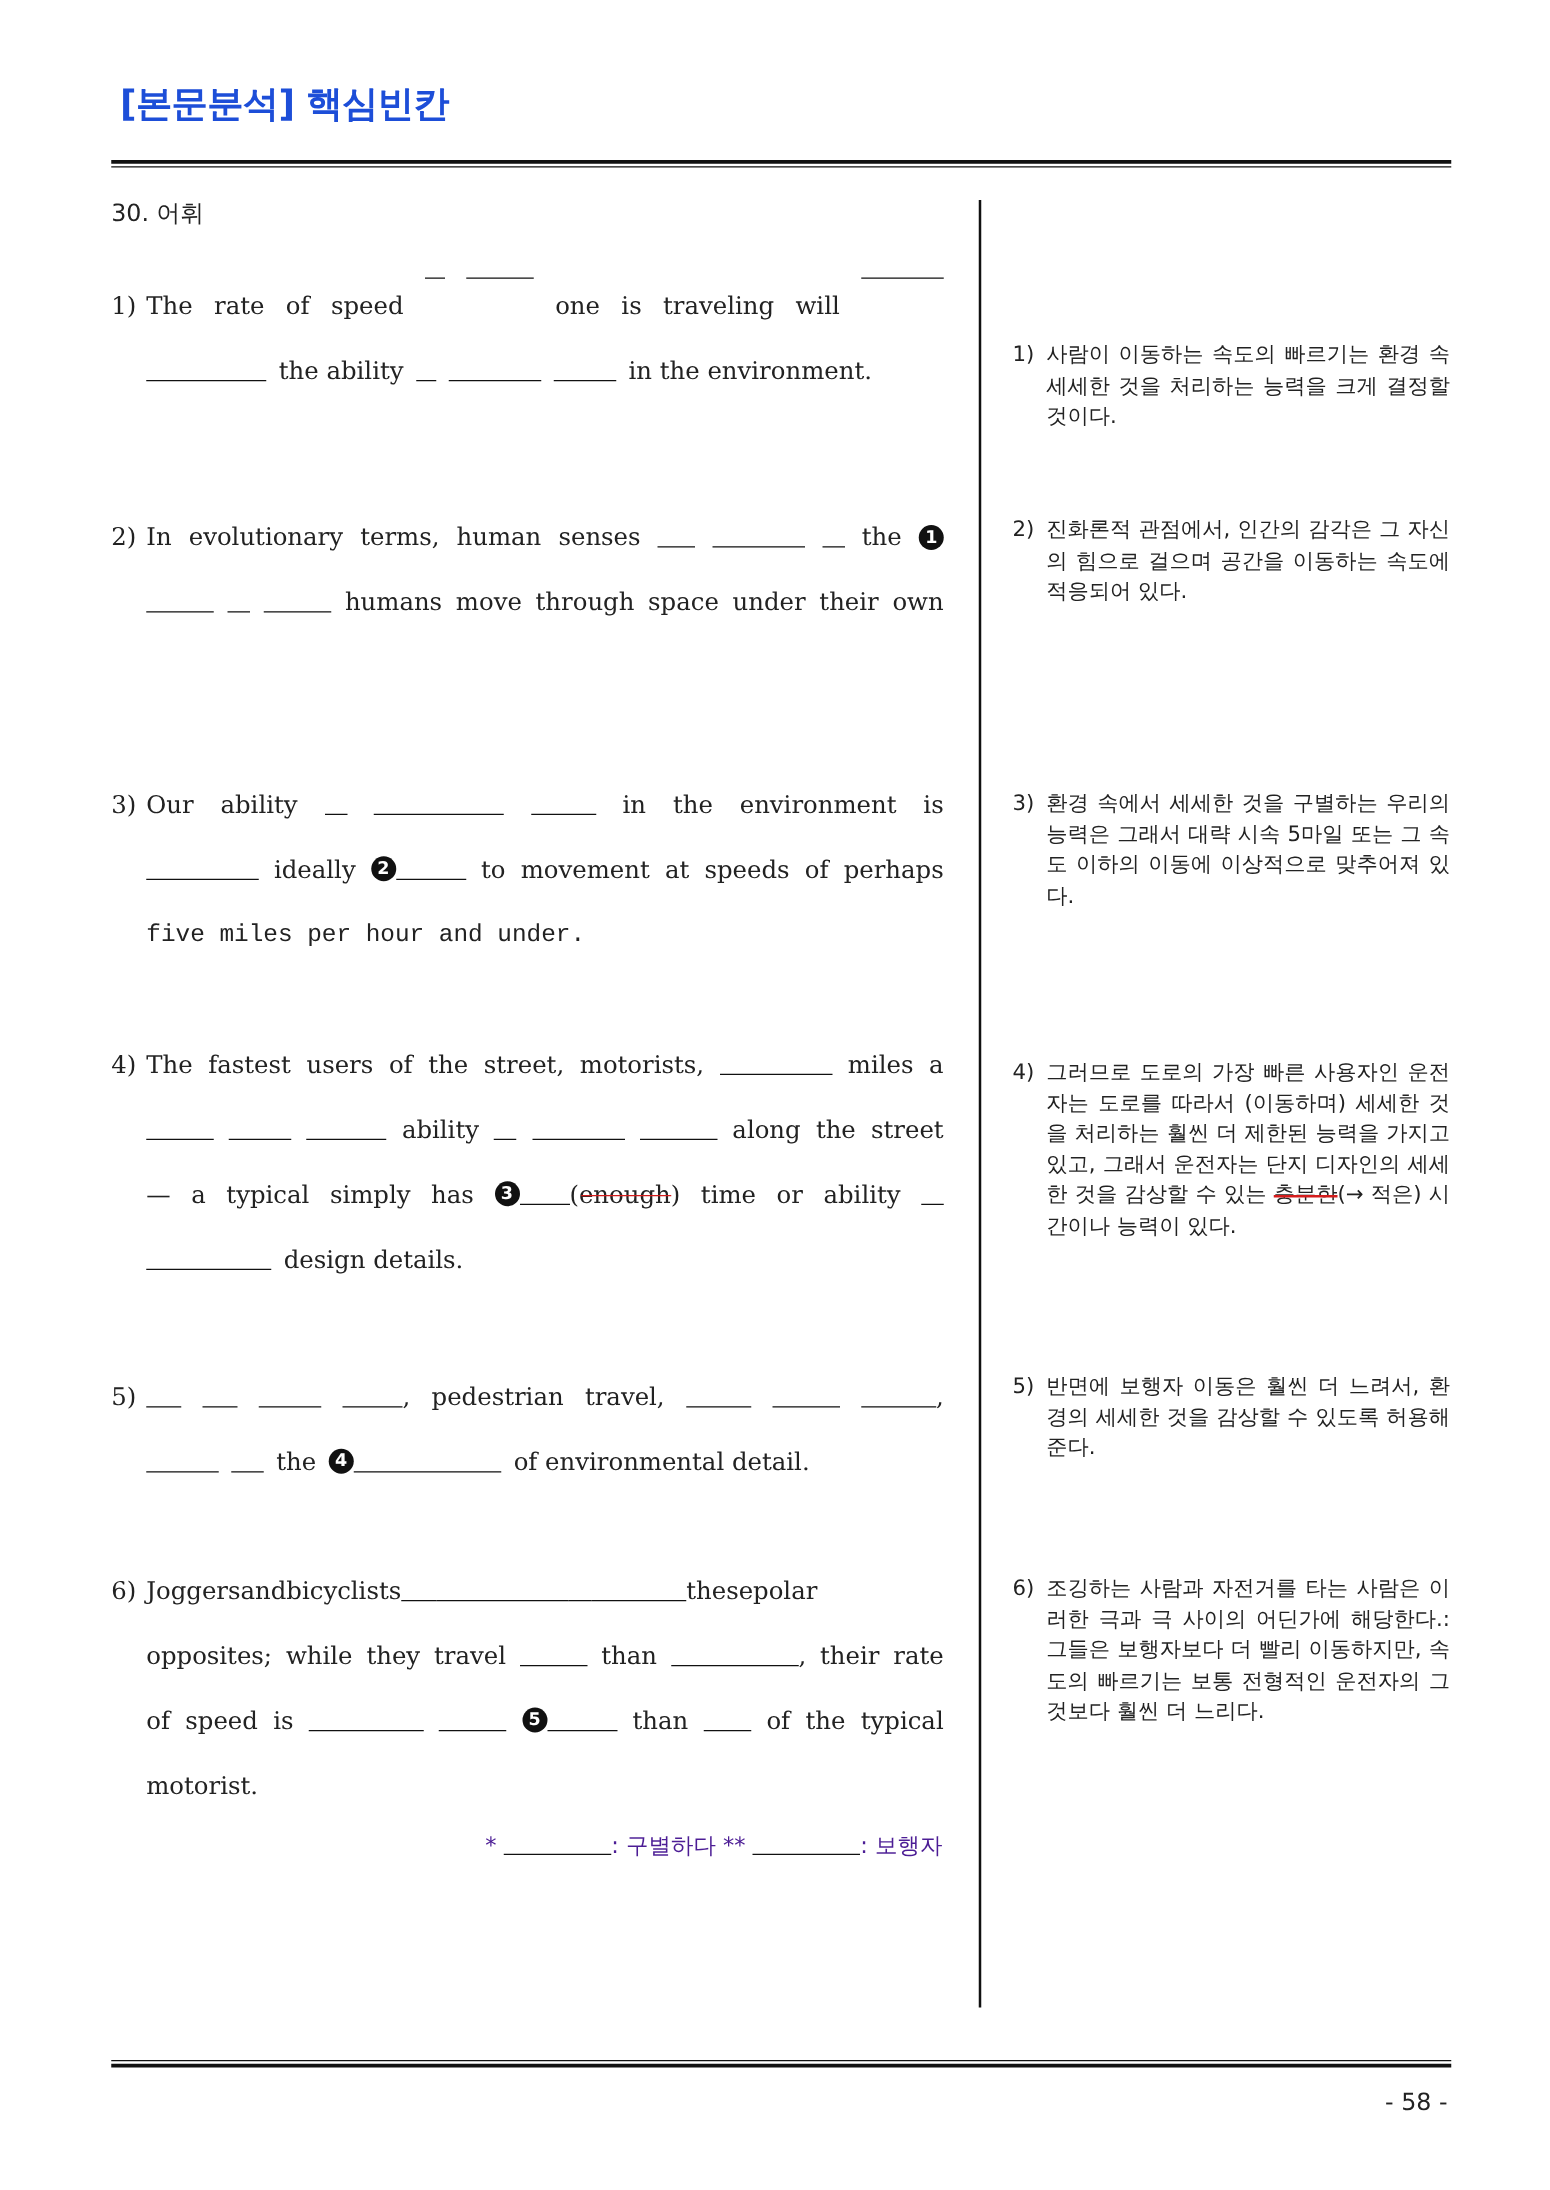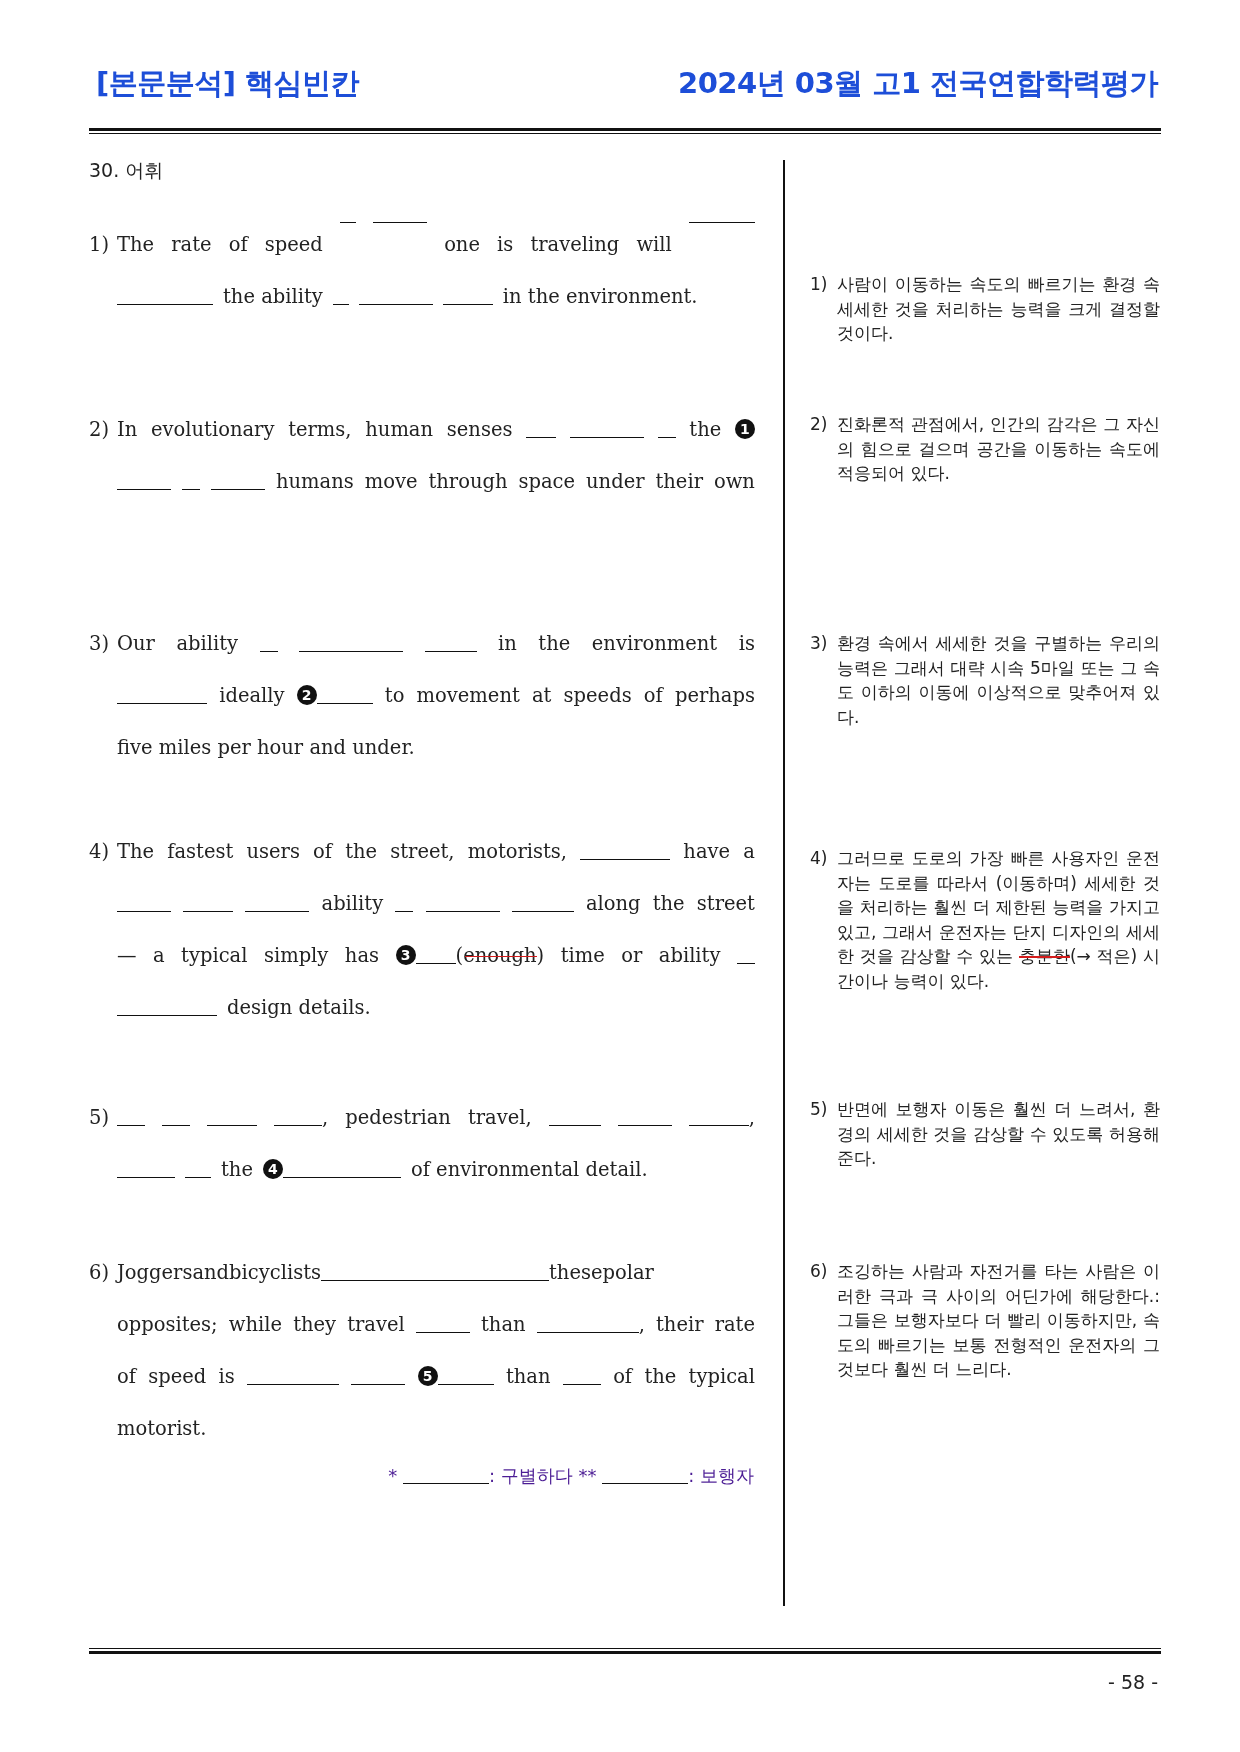--- a/index.html
+++ b/index.html
@@ -53,21 +53,20 @@
   .footnote { position: absolute; right: 486px; top: 1464px; font-family: "DejaVu Sans", sans-serif; font-size: 18px; color: #4c1d95; white-space: nowrap; }
 
   .page-number { position: absolute; right: 82px; top: 1671px; font-family: "DejaVu Sans", sans-serif; font-size: 19px; color: #222; }
 </style>
 </head>
 <body>
 
 <div class="page">
 
   <div class="header-left">[본문분석] 핵심빈칸</div>
-  <div class="header-right">2024년 03월 고1 전국연합학력평가</div>
 
   <div class="rule-top">
     <div class="thick"></div>
     <div class="thin"></div>
   </div>
 
   <div class="col-divider"></div>
 
   <div class="question-title">30. 어휘</div>
 
@@ -155,42 +154,42 @@
       <span class="blank" style="width:90px"></span>
       <span>ideally</span>
       <span><span class="circ">2</span><span class="blank" style="width:56px"></span></span>
       <span>to</span>
       <span>movement</span>
       <span>at</span>
       <span>speeds</span>
       <span>of</span>
       <span>perhaps</span>
     </div>
-    <div class="line left" style="margin-left:28px;">
+    <div class="line left" style="margin-left:28px;font-family:Liberation Mono, monospace;">
       <span>five miles per hour and under.</span>
     </div>
   </div>
   <div class="trans" style="top:631px;">
     <span class="tnum">3)</span>
     <div class="ttext">환경 속에서 세세한 것을 구별하는 우리의 능력은 그래서 대략 시속 5마일 또는 그 속도 이하의 이동에 이상적으로 맞추어져 있다.</div>
   </div>
 
   <div class="item" style="top:826px;">
     <div class="line">
       <span class="num">4)</span>
       <span style="margin-left:28px; display:flex; justify-content:space-between; width:638px; align-items:baseline;">
         <span>The</span>
         <span>fastest</span>
         <span>users</span>
         <span>of</span>
         <span>the</span>
         <span>street,</span>
         <span>motorists,</span>
         <span class="blank" style="width:90px"></span>
-        <span>have</span>
+        <span>miles</span>
         <span>a</span>
       </span>
     </div>
     <div class="line" style="margin-left:28px;">
       <span class="blank" style="width:54px"></span>
       <span class="blank" style="width:50px"></span>
       <span class="blank" style="width:64px"></span>
       <span>ability</span>
       <span class="blank" style="width:18px"></span>
       <span class="blank" style="width:74px"></span>

